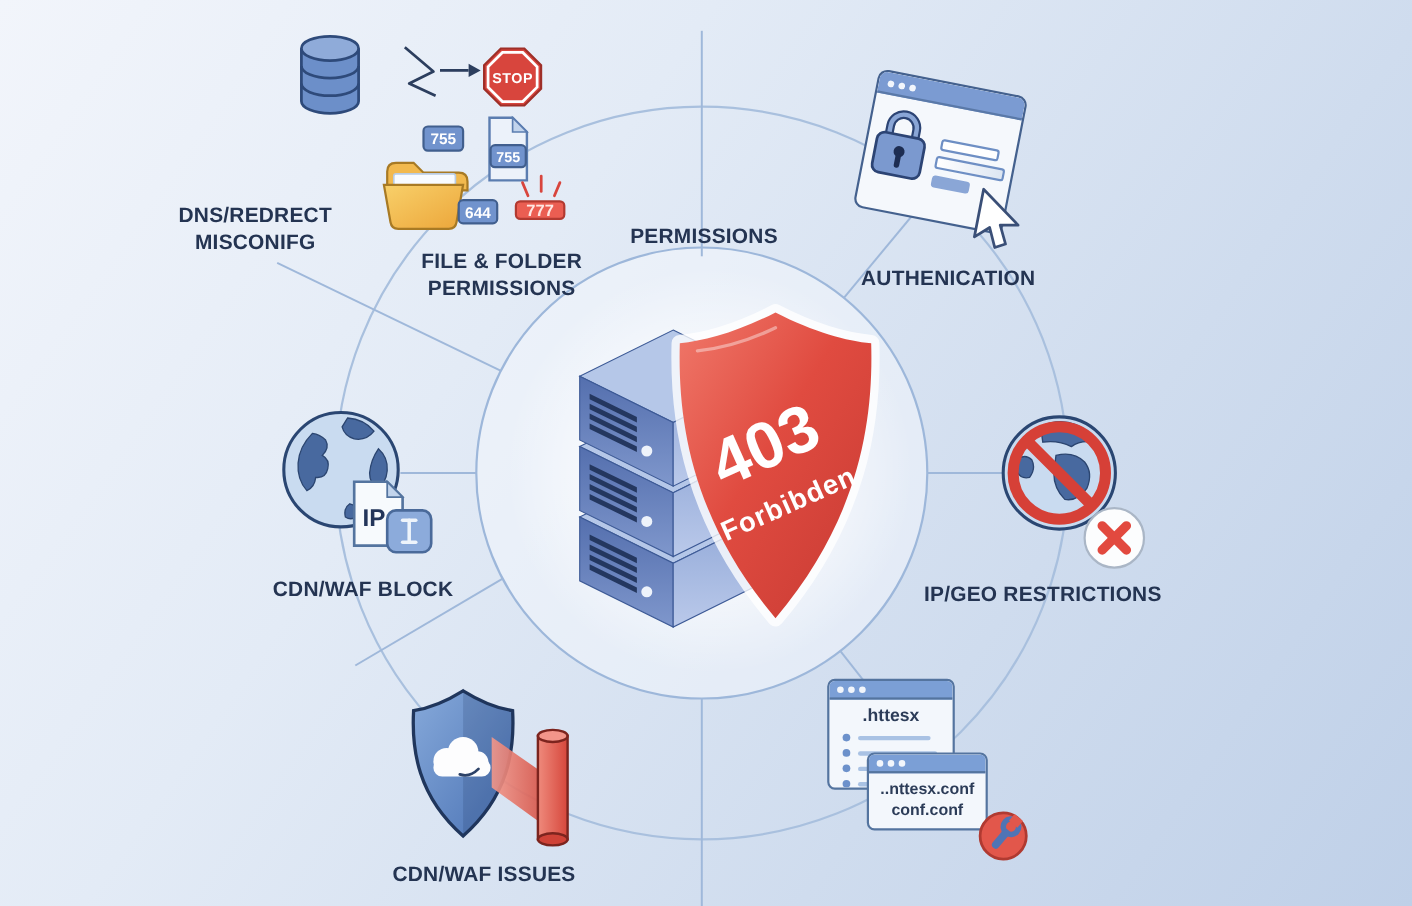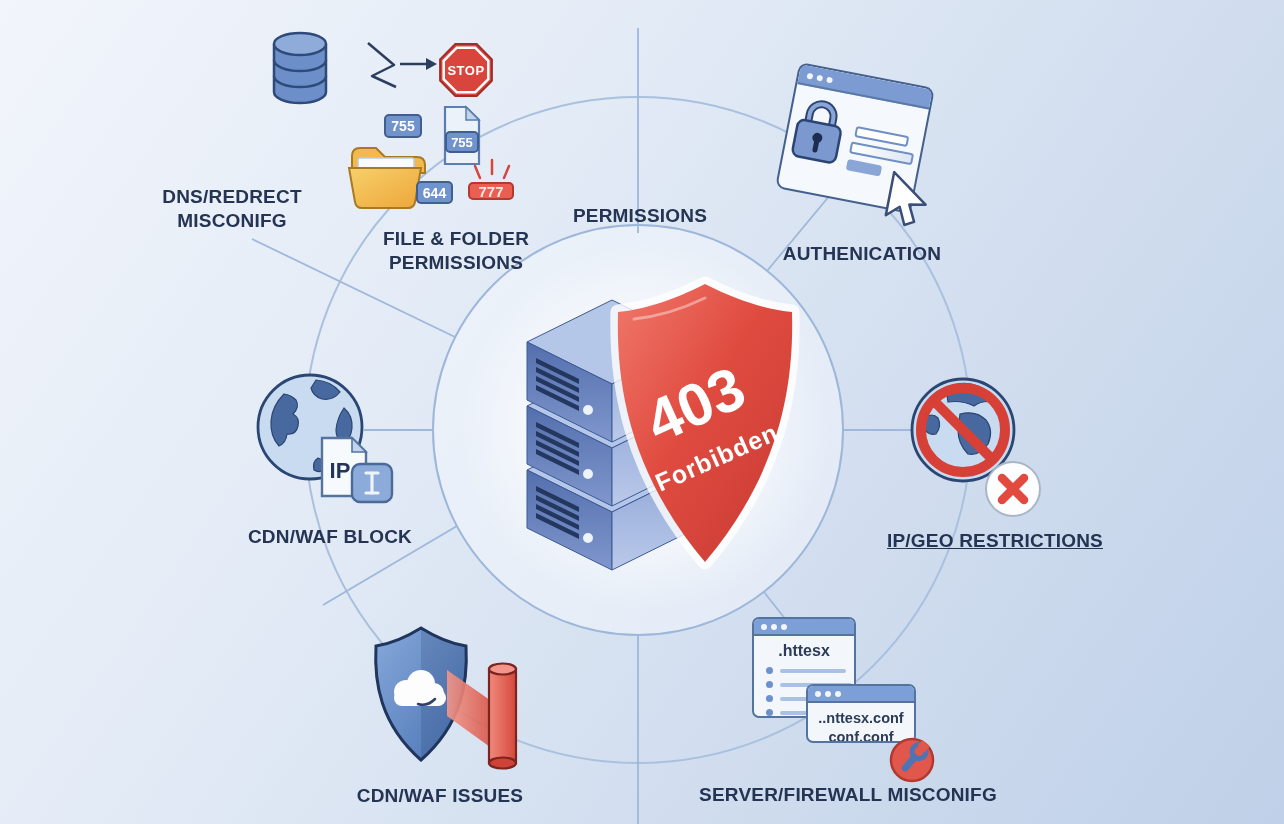--- a/index.html
+++ b/index.html
@@ -81,28 +81,25 @@
   </div>
   <div class="lbl" style="left:640px;top:216px;">
     <span>PERMISSIONS</span>
   </div>
   <div class="lbl" style="left:862px;top:254px;">
     <span>AUTHENICATION</span>
   </div>
   <div class="lbl" style="left:330px;top:537px;">
     <span>CDN/WAF BLOCK</span>
   </div>
-  <div class="lbl" style="left:995px;top:541px;text-decoration:underline;">
+  <div class="lbl" style="left:948px;top:541px;">
     <span>IP/GEO RESTRICTIONS</span>
   </div>
   <div class="lbl" style="left:440px;top:796px;">
     <span>CDN/WAF ISSUES</span>
-  </div>
-  <div class="lbl" style="left:848px;top:795px;">
-    <span>SERVER/FIREWALL MISCONIFG</span>
   </div>
 
   <svg class="abs" style="left:266px;top:30px;z-index:5;" width="70" height="88">
     <g stroke="#2e4a7a" stroke-width="2.5">
       <path d="M8,14 v48 a26,11 0 0 0 52,0 v-48" fill="#6c8fc9"></path>
       <path d="M8,30 a26,11 0 0 0 52,0" fill="none"></path>
       <path d="M8,46 a26,11 0 0 0 52,0" fill="none"></path>
       <ellipse cx="34" cy="14" rx="26" ry="11" fill="#8fabd9"></ellipse>
     </g>
   </svg>
@@ -298,21 +295,21 @@
     </g>
     <path d="M60,86 q9,3 17,-5" fill="none" stroke="#2d4268" stroke-width="2.5" stroke-linecap="round"></path>
     <polygon points="89,52 139,87 139,134 89,98" fill="url(#beamG)"></polygon>
     <g stroke="#7c241e" stroke-width="2.2">
       <rect x="131" y="51" width="27" height="94" fill="url(#cylG)"></rect>
       <ellipse cx="144.5" cy="145" rx="13.5" ry="5.5" fill="#cf4237"></ellipse>
       <ellipse cx="144.5" cy="51" rx="13.5" ry="5.5" fill="#f3958a"></ellipse>
     </g>
   </svg>
 
-  <div class="cfg-win" style="left:752px;top:617px;width:104px;height:101px;">
+  <div class="cfg-win" style="left:752px;top:617px;width:116px;height:101px;">
     <div class="cfg-head">
       <span class="dot" style="left:7px;"></span>
         <span class="dot" style="left:17px;"></span>
         <span class="dot" style="left:27px;"></span>
     </div>
     <div class="cfg-title">.httesx</div>
     <div class="bullet-row" style="top:48px;">
         <span class="bullet-dot"></span>
         <span class="bullet-bar" style="width:66px;"></span>
       </div>
@@ -322,21 +319,21 @@
       </div>
     <div class="bullet-row" style="top:76px;">
         <span class="bullet-dot"></span>
         <span class="bullet-bar" style="width:68px;"></span>
       </div>
     <div class="bullet-row" style="top:90px;">
         <span class="bullet-dot"></span>
         <span class="bullet-bar" style="width:60px;"></span>
       </div>
   </div>
-  <div class="cfg-win" style="left:806px;top:684px;width:110px;height:59px;z-index:7;">
+  <div class="cfg-win" style="left:788px;top:684px;width:110px;height:71px;z-index:7;">
     <div class="cfg-head">
       <span class="dot" style="left:7px;"></span>
         <span class="dot" style="left:17px;"></span>
         <span class="dot" style="left:27px;"></span>
     </div>
     <div class="cfg-line" style="margin-top:6px;">..nttesx.conf</div>
     <div class="cfg-line">conf.conf</div>
   </div>
   <svg class="abs" style="left:888px;top:736px;z-index:8;" width="48" height="48">
     <circle cx="24" cy="24" r="21" fill="#e2574b" stroke="#b03a31" stroke-width="2.5"></circle>

